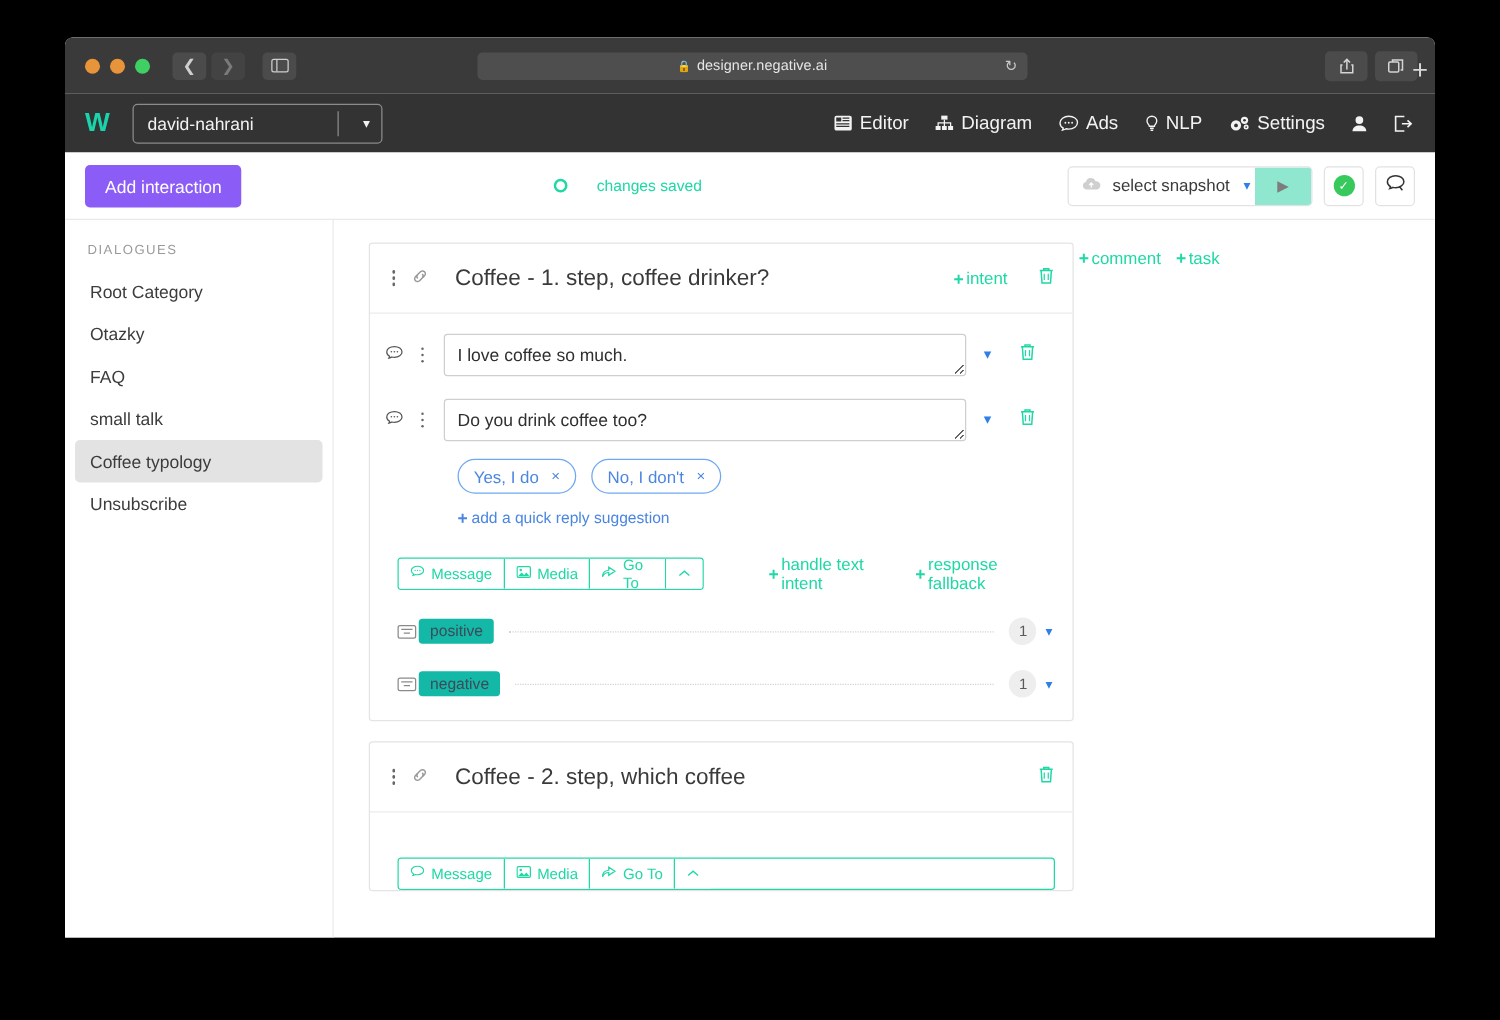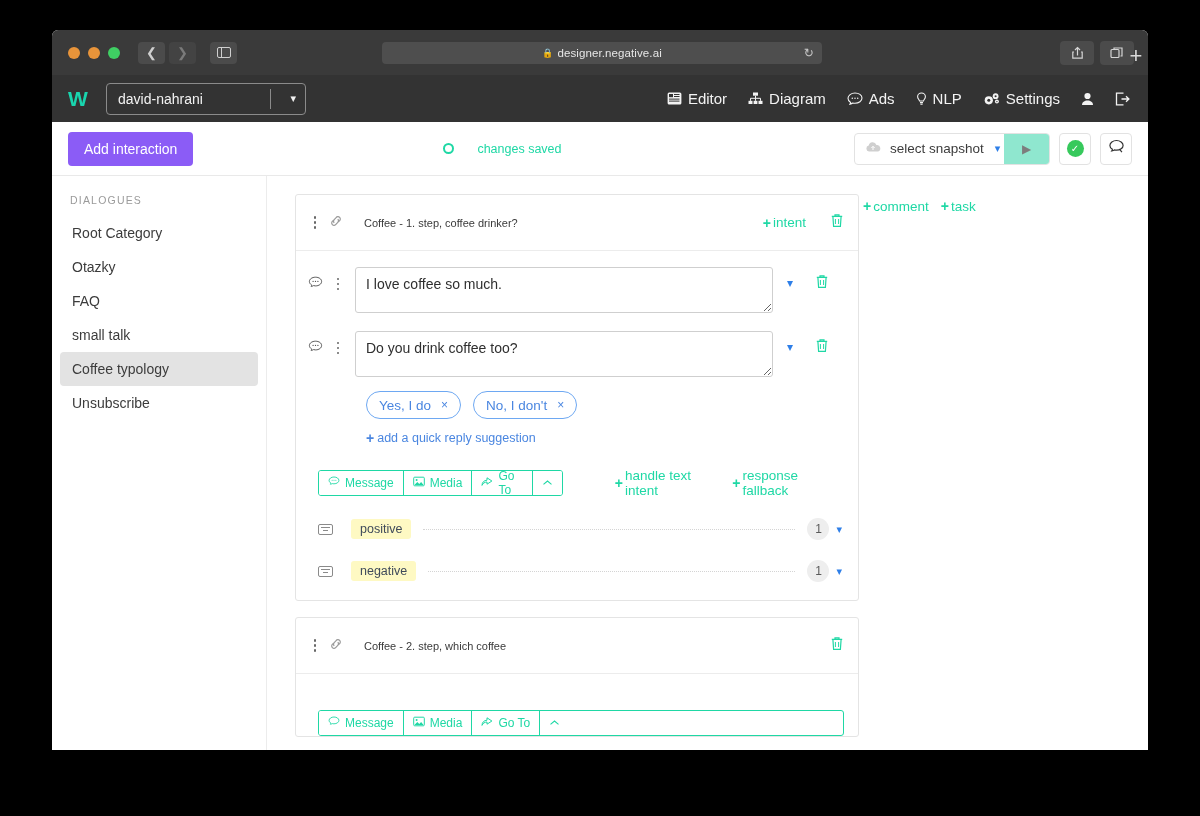--- a/index.html
+++ b/index.html
@@ -215,33 +215,33 @@
   .card-head {
     height: 56px; display: flex; align-items: center;
     padding: 0 14px 0 12px;
     border-bottom: 1px solid #ececec;
   }
   .dots-v {
     width: 14px; display: flex; flex-direction: column; gap: 2.5px; align-items: center;
   }
   .dots-v i { width: 2.5px; height: 2.5px; background: #666; border-radius: 50%; display: block; }
   .chain { color: #9a9a9a; font-size: 13px; margin-left: 7px; }
-  .card-title { font-size: 11px; color: #3a3a3a; margin-left: 21px; }
+  .card-title { font-size: 18px; color: #3a3a3a; margin-left: 21px; }
   .head-right { margin-left: auto; display: flex; align-items: center; gap: 24px; }
   .lnk-teal { color: #1fd8a5; font-size: 13.5px; display: flex; align-items: center; gap: 2px; }
   .plus-b { font-weight: bold; font-size: 14px; }
   .trash { color: #1fd8a5; }
 
   .card-body { padding: 16px 14px 18px 12px; }
 
   .msg-row { display: flex; align-items: flex-start; margin-bottom: 14px; }
   .msg-icons { display: flex; align-items: center; gap: 8px; padding-top: 9px; }
   .bubble-ic { color: #555; font-size: 14px; }
   textarea.msg {
-    width: 418px; height: 46px;
+    width: 418px; height: 34px;
     border: 1px solid #cfcfcf; border-radius: 3px;
     font-family: inherit; font-size: 14px; color: #2f2f2f;
     padding: 7px 10px; resize: vertical;
     margin-left: 10px; outline: none;
     line-height: 18px;
   }
   .msg-chev { color: #2e7fe8; font-size: 12px; padding: 9px 0 0 14px; }
   .msg-trash { color: #1fd8a5; padding: 7px 0 0 22px; }
 
   .qr-row { display: flex; gap: 12px; margin: 8px 0 0 58px; }
@@ -278,23 +278,23 @@
   }
   .kbd:before {
     content: ""; position: absolute; left: 2px; right: 2px; top: 2.5px;
     height: 1px; background: #8a8a8a;
   }
   .kbd:after {
     content: ""; position: absolute; left: 4px; right: 4px; bottom: 2.5px;
     height: 1.5px; background: #8a8a8a;
   }
   .tag {
-    background: #fef9c3; color: #3f4a5a;
+    background: #14b8a6; color: #3f4a5a;
     font-size: 12.5px; border-radius: 3px;
-    padding: 3px 9px; margin-left: 18px;
+    padding: 3px 9px; margin-left: 2px;
   }
   .line { flex: 1; height: 1px; border-top: 1px dotted #d4d4d4; margin: 0 12px 0 12px; }
   .count {
     width: 22px; height: 22px; border-radius: 50%;
     background: #eeeeee; color: #5a5a5a;
     font-size: 12px; display: flex; align-items: center; justify-content: center;
   }
   .count-chev { color: #2e7fe8; font-size: 11px; margin-left: 7px; margin-right: 2px; }
 
   .side-notes {

